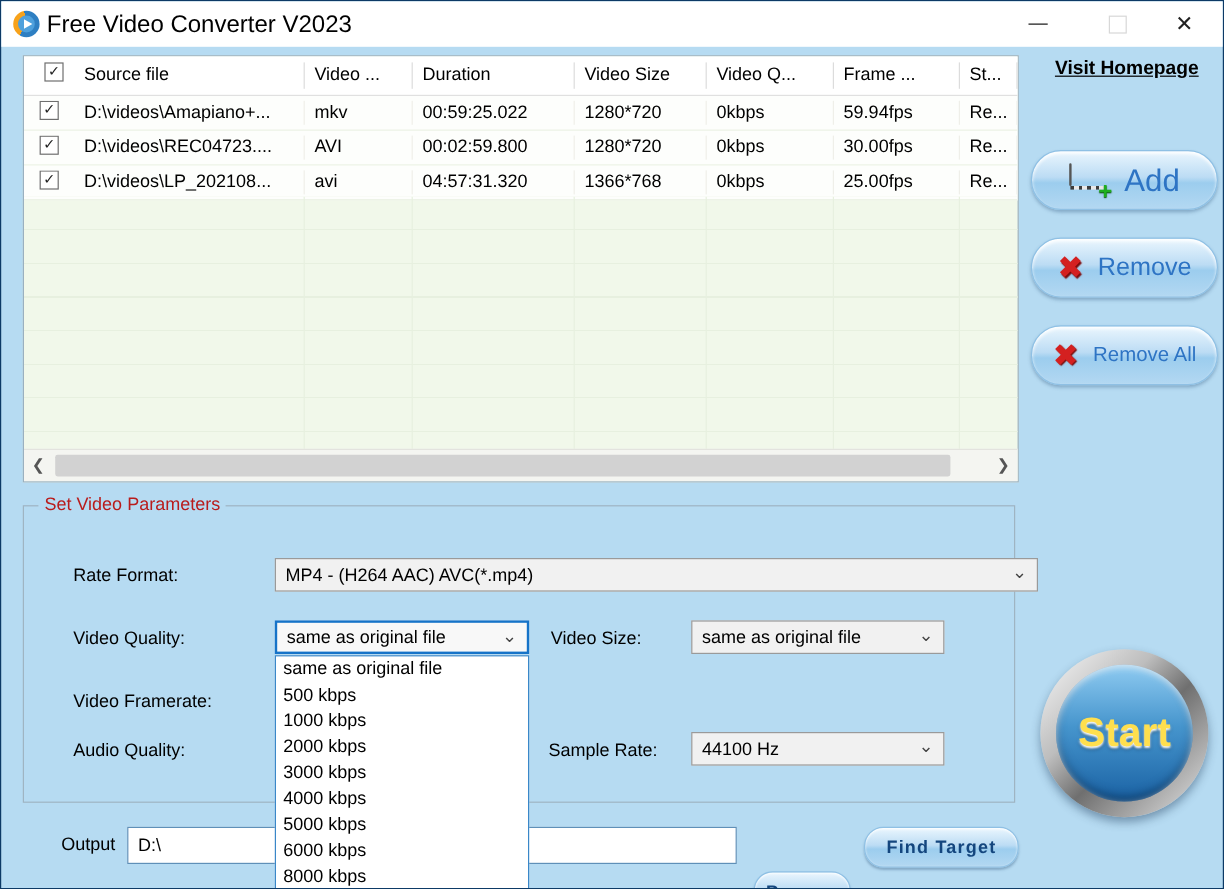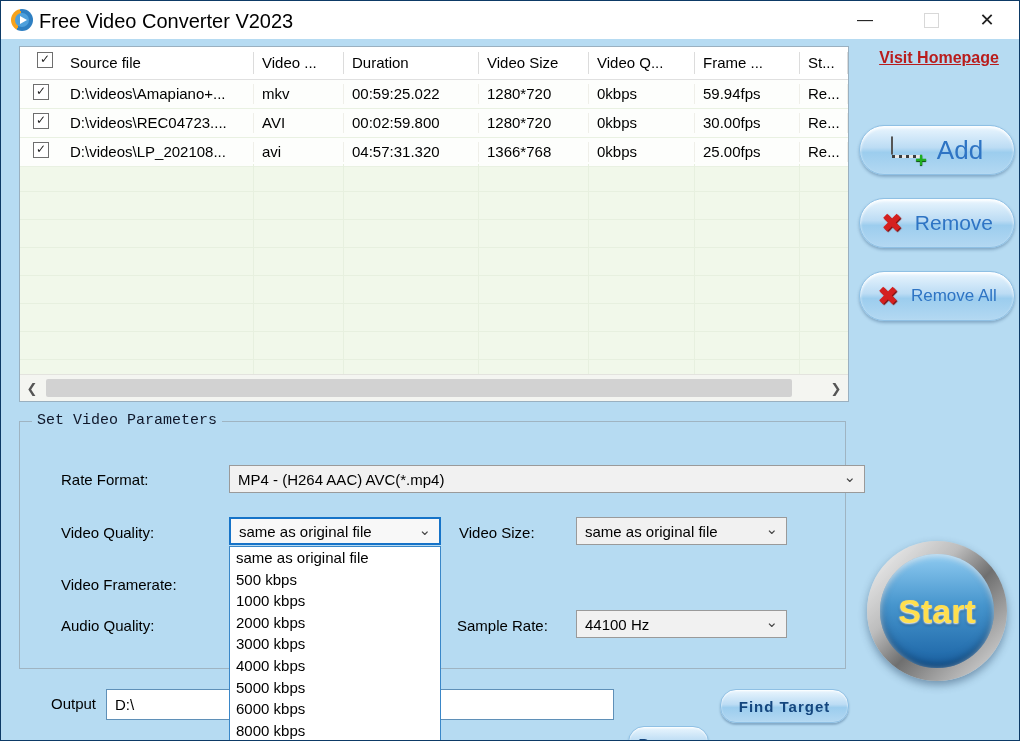--- a/index.html
+++ b/index.html
@@ -36,21 +36,21 @@
       linear-gradient(#e7f0df,#e7f0df) 458px 0/1px 100% no-repeat,
       linear-gradient(#e7f0df,#e7f0df) 568px 0/1px 100% no-repeat,
       linear-gradient(#e7f0df,#e7f0df) 674px 0/1px 100% no-repeat,
       linear-gradient(#e7f0df,#e7f0df) 779px 0/1px 100% no-repeat;}
   .hscroll{position:absolute;left:0;bottom:0;width:100%;height:26px;background:#f4f5f1;border-top:1px solid #e3e3de;display:flex;align-items:center;}
   .scroll-arrow{width:24px;text-align:center;color:#555;font-size:13px;}
   .scroll-thumb{height:18px;background:#d2d2d2;border-radius:2px;flex:0 0 746px;margin-left:2px;}
   .scroll-gap{flex:1;}
 
   
-  .homepage-link{position:absolute;left:860px;top:48px;width:156px;text-align:center;font-size:16px;font-weight:bold;color:#b91c1c;text-decoration:underline;cursor:pointer;}
+  .homepage-link{position:absolute;left:860px;top:48px;width:156px;text-align:center;font-size:16px;font-weight:bold;color:#000000;text-decoration:underline;cursor:pointer;}
   .pill-btn{position:absolute;left:858px;width:154px;height:48px;border-radius:26px;
     background:linear-gradient(#eaf6fe 0%,#bcdcf4 45%,#9ccdee 55%,#b3d8f2 100%);
     border:1px solid #8fc0e4;box-shadow:0 2px 3px rgba(40,80,120,.35), inset 0 2px 3px #ffffff;
     display:flex;align-items:center;justify-content:center;gap:12px;cursor:pointer;}
   .pill-btn .lbl{color:#2e74c4;}
   .btn-add{top:124px;}
   .btn-add .lbl{font-size:26px;}
   .btn-remove{top:197px;}
   .btn-remove .lbl{font-size:21px;}
   .btn-removeall{top:270px;}
@@ -58,21 +58,21 @@
   .film-icon{position:relative;width:34px;height:26px;}
   .film-body{width:30px;height:22px;background:linear-gradient(#fdfdfd,#9a9a9a);border:1px solid #555;border-radius:3px;
     background-image:repeating-linear-gradient(to right,#3c3c3c 0 3px,transparent 3px 7px);background-size:100% 4px;background-repeat:no-repeat;background-position:0 2px;
     box-shadow:inset 0 -4px 0 #b5b5b5;}
   .film-body::after{content:"";position:absolute;left:1px;bottom:5px;right:5px;height:3px;background:repeating-linear-gradient(to right,#3c3c3c 0 3px,#e8e8e8 3px 7px);}
   .film-plus{position:absolute;right:-2px;bottom:-4px;color:#1fae1f;font-size:20px;font-weight:bold;text-shadow:0 1px 1px #064a06;line-height:14px;}
   .x-icon{color:#d42020;font-size:26px;font-weight:bold;line-height:24px;text-shadow:1px 1px 1px #7a0a0a;}
 
   
   .groupbox{position:absolute;left:18px;top:420px;width:825px;height:246px;border:1px solid #9fb4c2;}
-  .group-title{position:absolute;left:12px;top:-10px;background:#b6dbf2;padding:0 5px;font-size:15px;color:#0f172a;font-family:Liberation Mono, monospace;}
+  .group-title{position:absolute;left:12px;top:-10px;background:#b6dbf2;padding:0 5px;font-size:15px;color:#b91c1c;}
   .param-label{position:absolute;font-size:15px;color:#000;white-space:nowrap;}
   .combo{position:absolute;height:28px;background:#f1f1f1;border:1px solid #9a9a9a;box-sizing:border-box;
     display:flex;align-items:center;font-size:15px;color:#000;padding-left:8px;cursor:default;}
   .combo .chev{position:absolute;right:8px;top:2px;color:#444;font-size:15px;}
   .combo-focused{border:2px solid #1673c8;background:#f8f8f8;}
 
   .dropdown{position:absolute;left:228px;top:545px;width:212px;height:196px;background:#ffffff;border:1px solid #3a87c8;box-sizing:border-box;z-index:50;overflow:hidden;}
   .opt{height:21.6px;line-height:21.6px;padding-left:6px;font-size:15px;color:#000;white-space:nowrap;cursor:default;}
 
   

